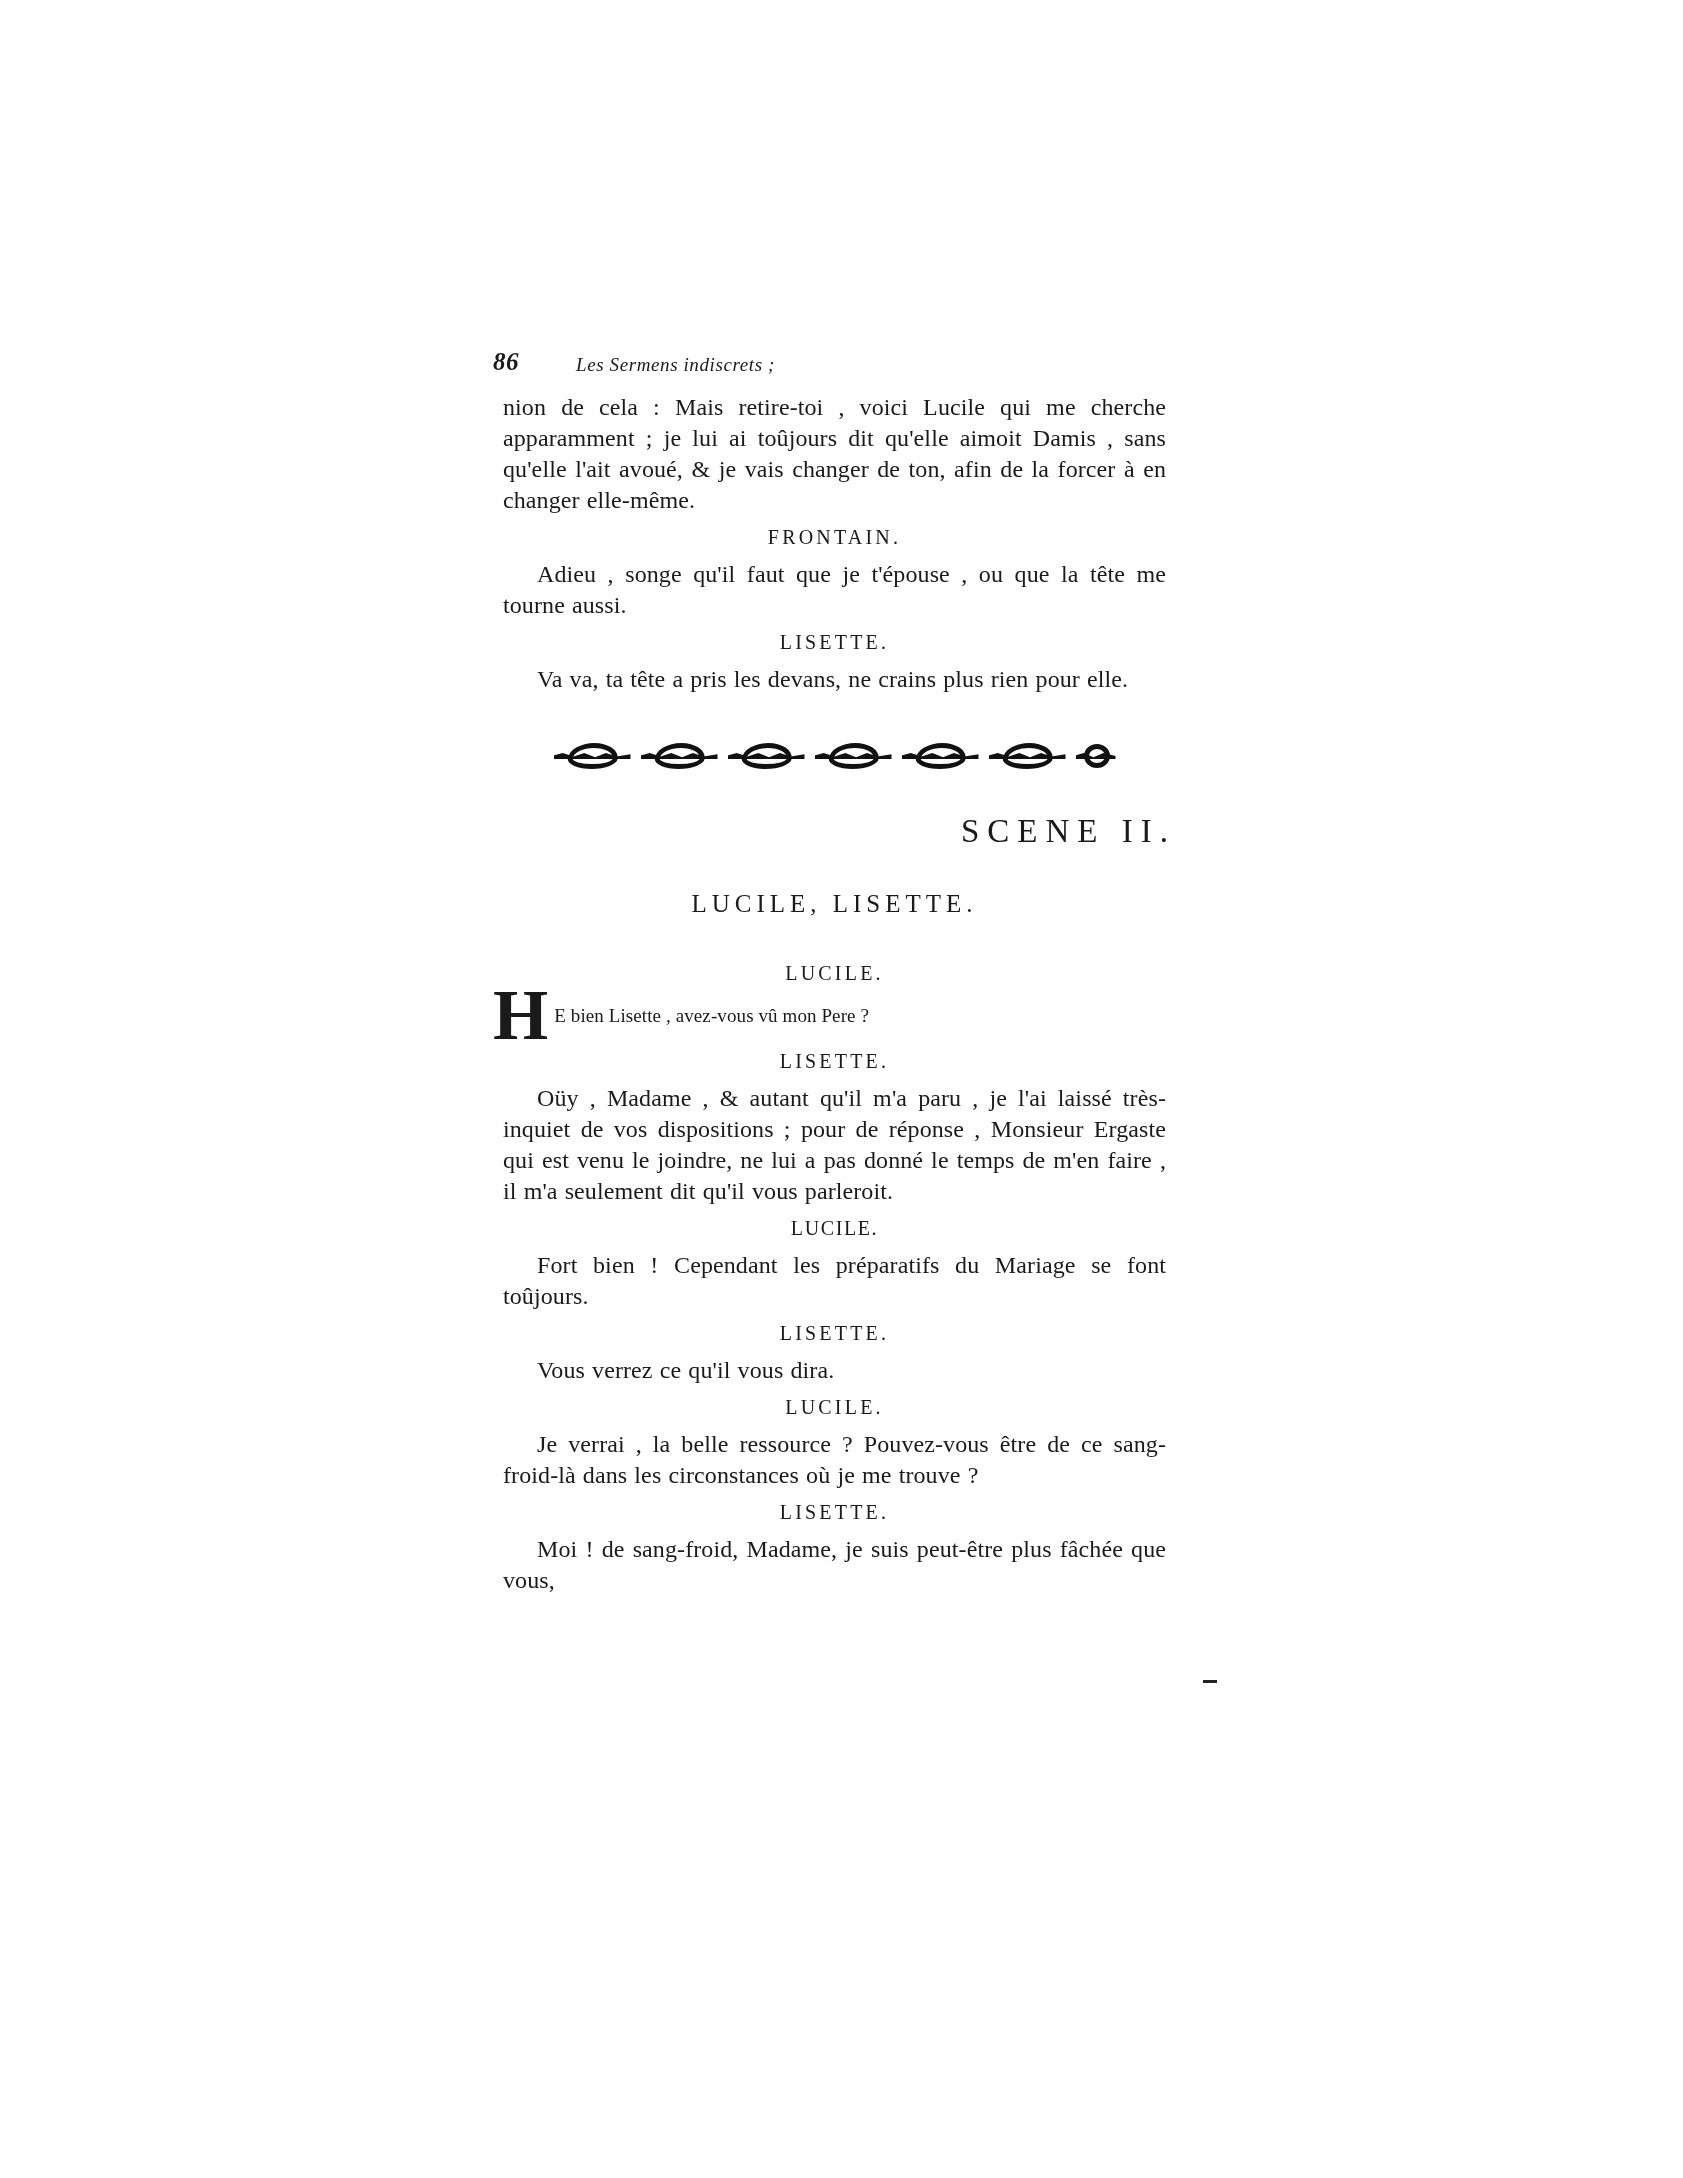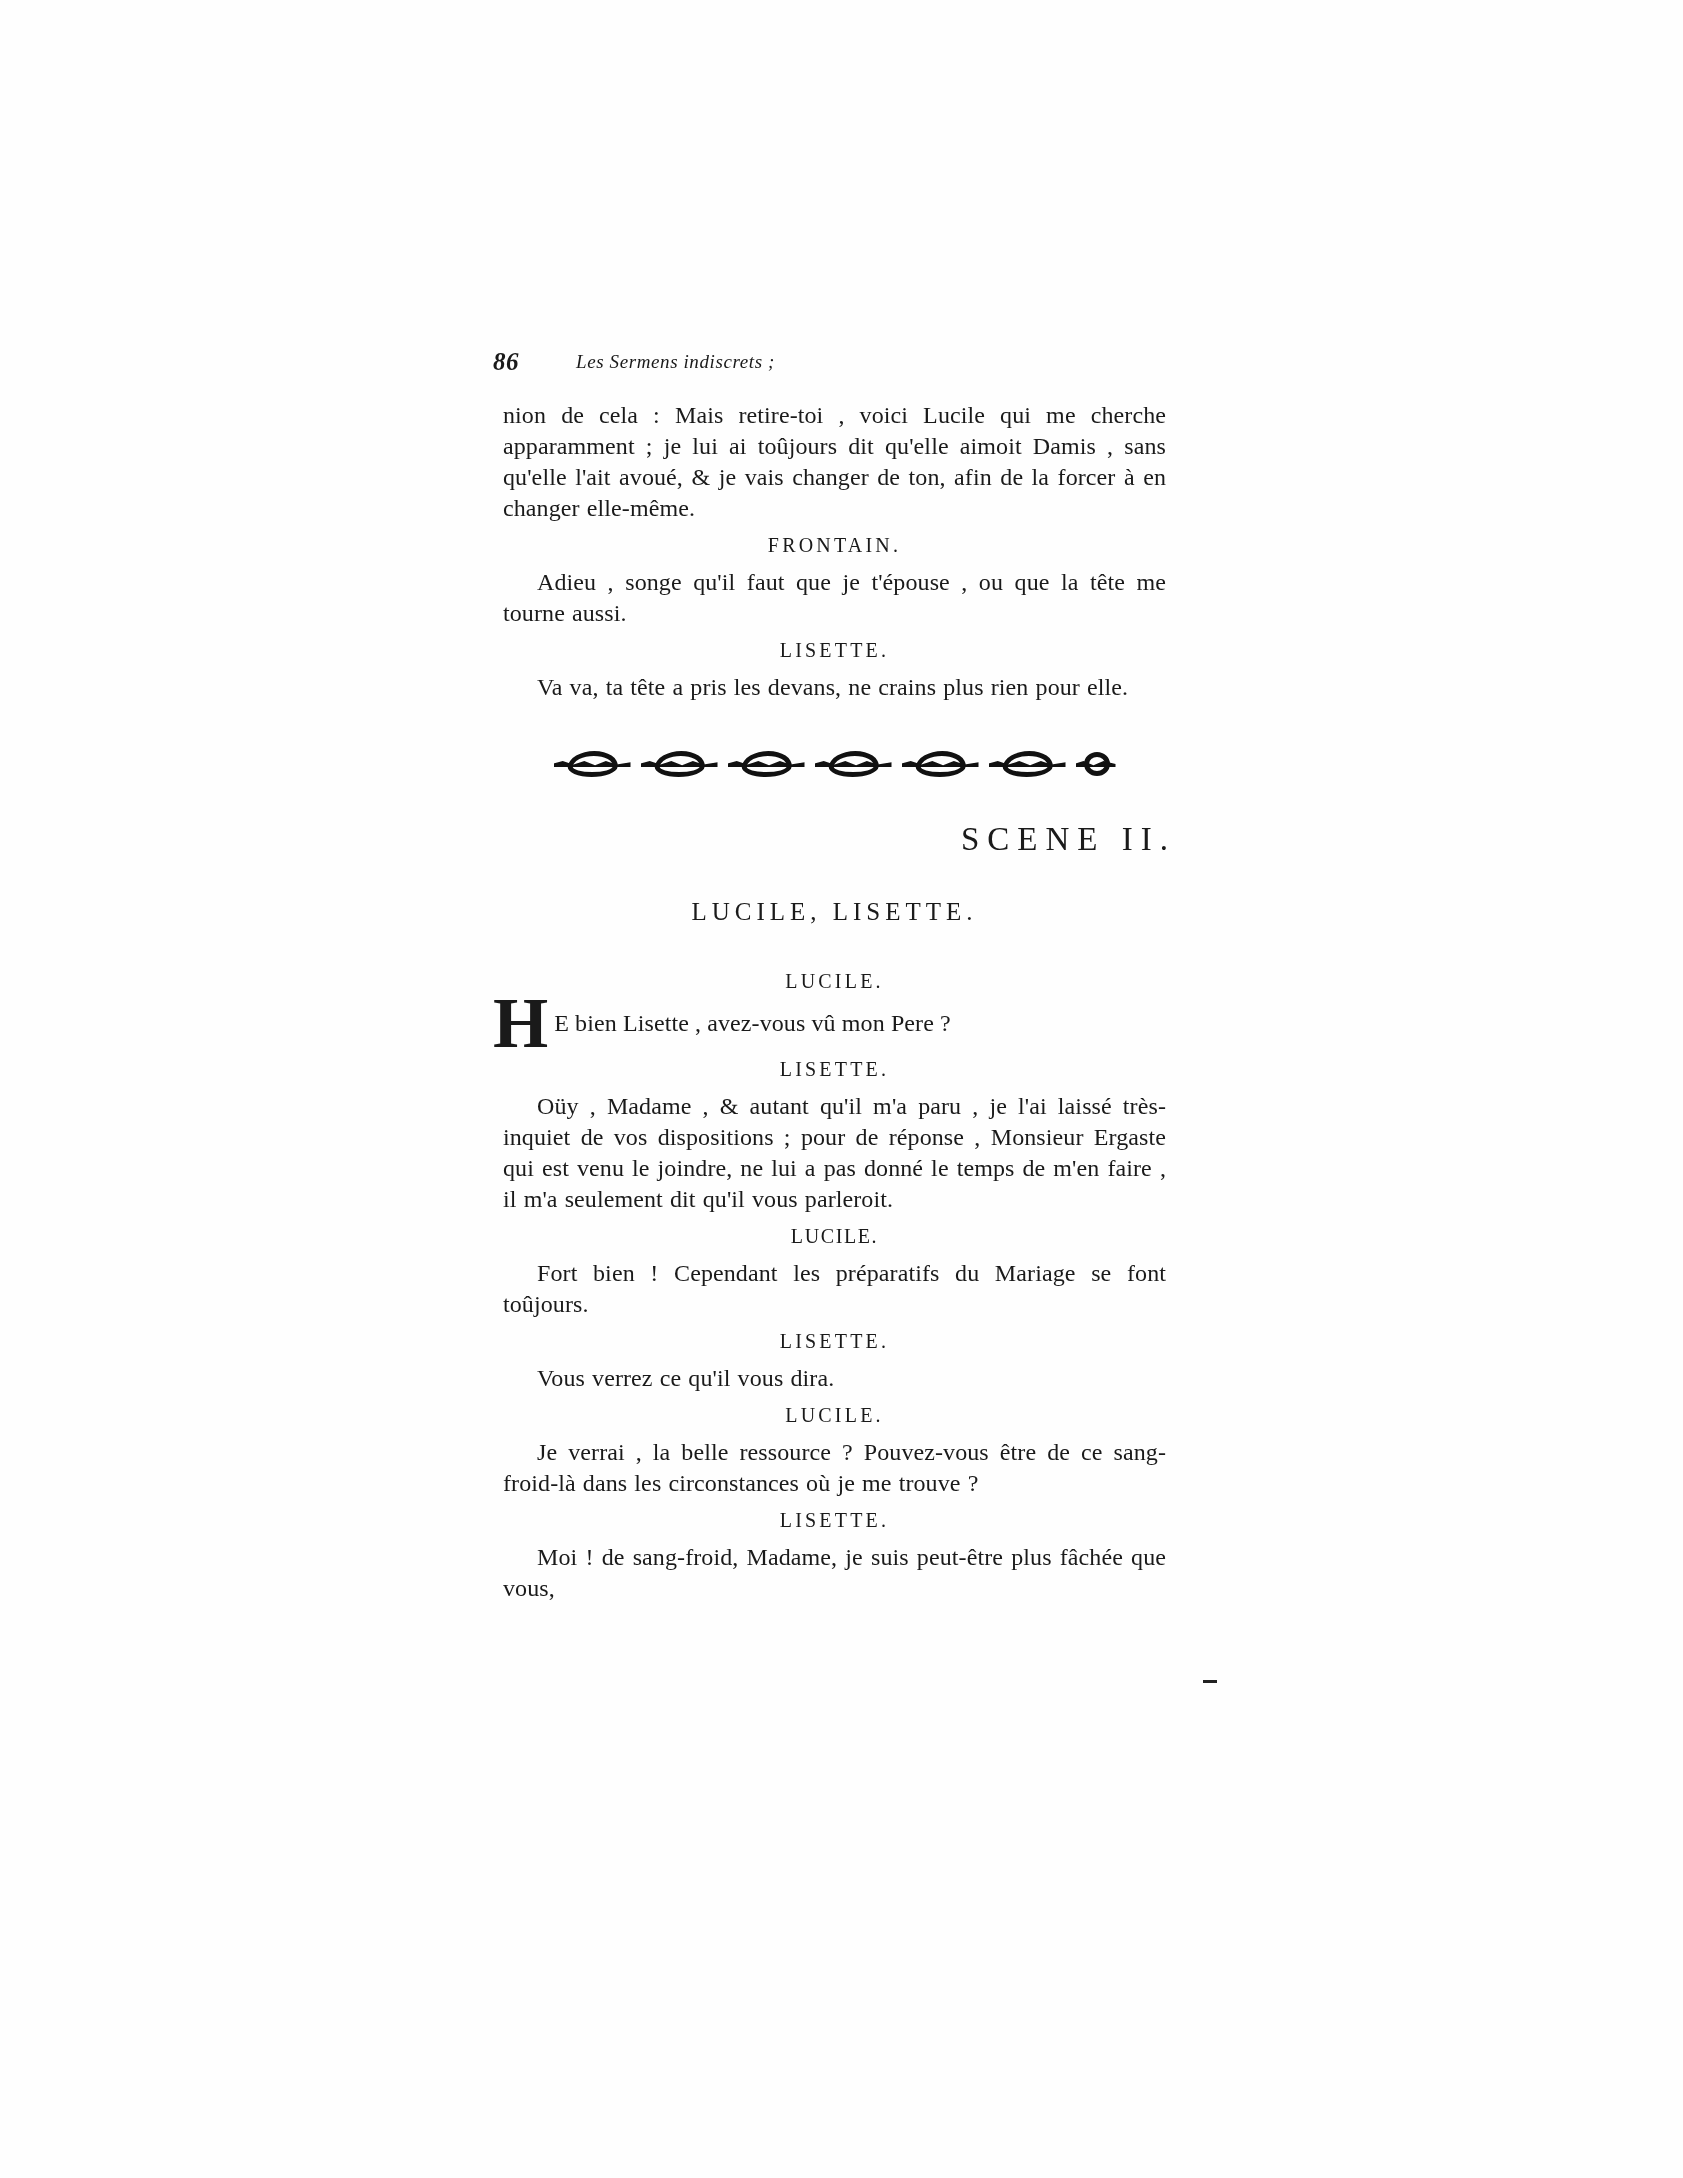--- a/index.html
+++ b/index.html
@@ -25,23 +25,23 @@
   #textblock {
     position: absolute;
     left: 493px;
     top: 348px;
     width: 683px;
   }
 
   
   .headline {
     display: flex;
-    align-items: center;
+    align-items: flex-end;
     font-style: italic;
-    margin-bottom: 24px;
+    margin-bottom: 16px;
   }
   .folio {
     font-family: "Liberation Serif", serif;
     font-style: italic;
     font-weight: bold;
     font-size: 25px;
     letter-spacing: 0.5px;
     margin-right: 57px;
   }
   .runhead {
@@ -150,21 +150,21 @@
   }
   .dropcap {
     float: left;
     font-size: 71px;
     line-height: 55px;
     font-weight: bold;
     margin: 2px 6px 0 0;
     font-family: "Liberation Serif", serif;
   }
   .dropcap-line {
-    font-size: 24px;
+    font-size: 19px;
     line-height: 31px;
     letter-spacing: 0.1px;
     padding-top: 14px;
   }
 
   .tailmark {
     position: absolute;
     left: 1203px;
     top: 1680px;
     width: 14px;

